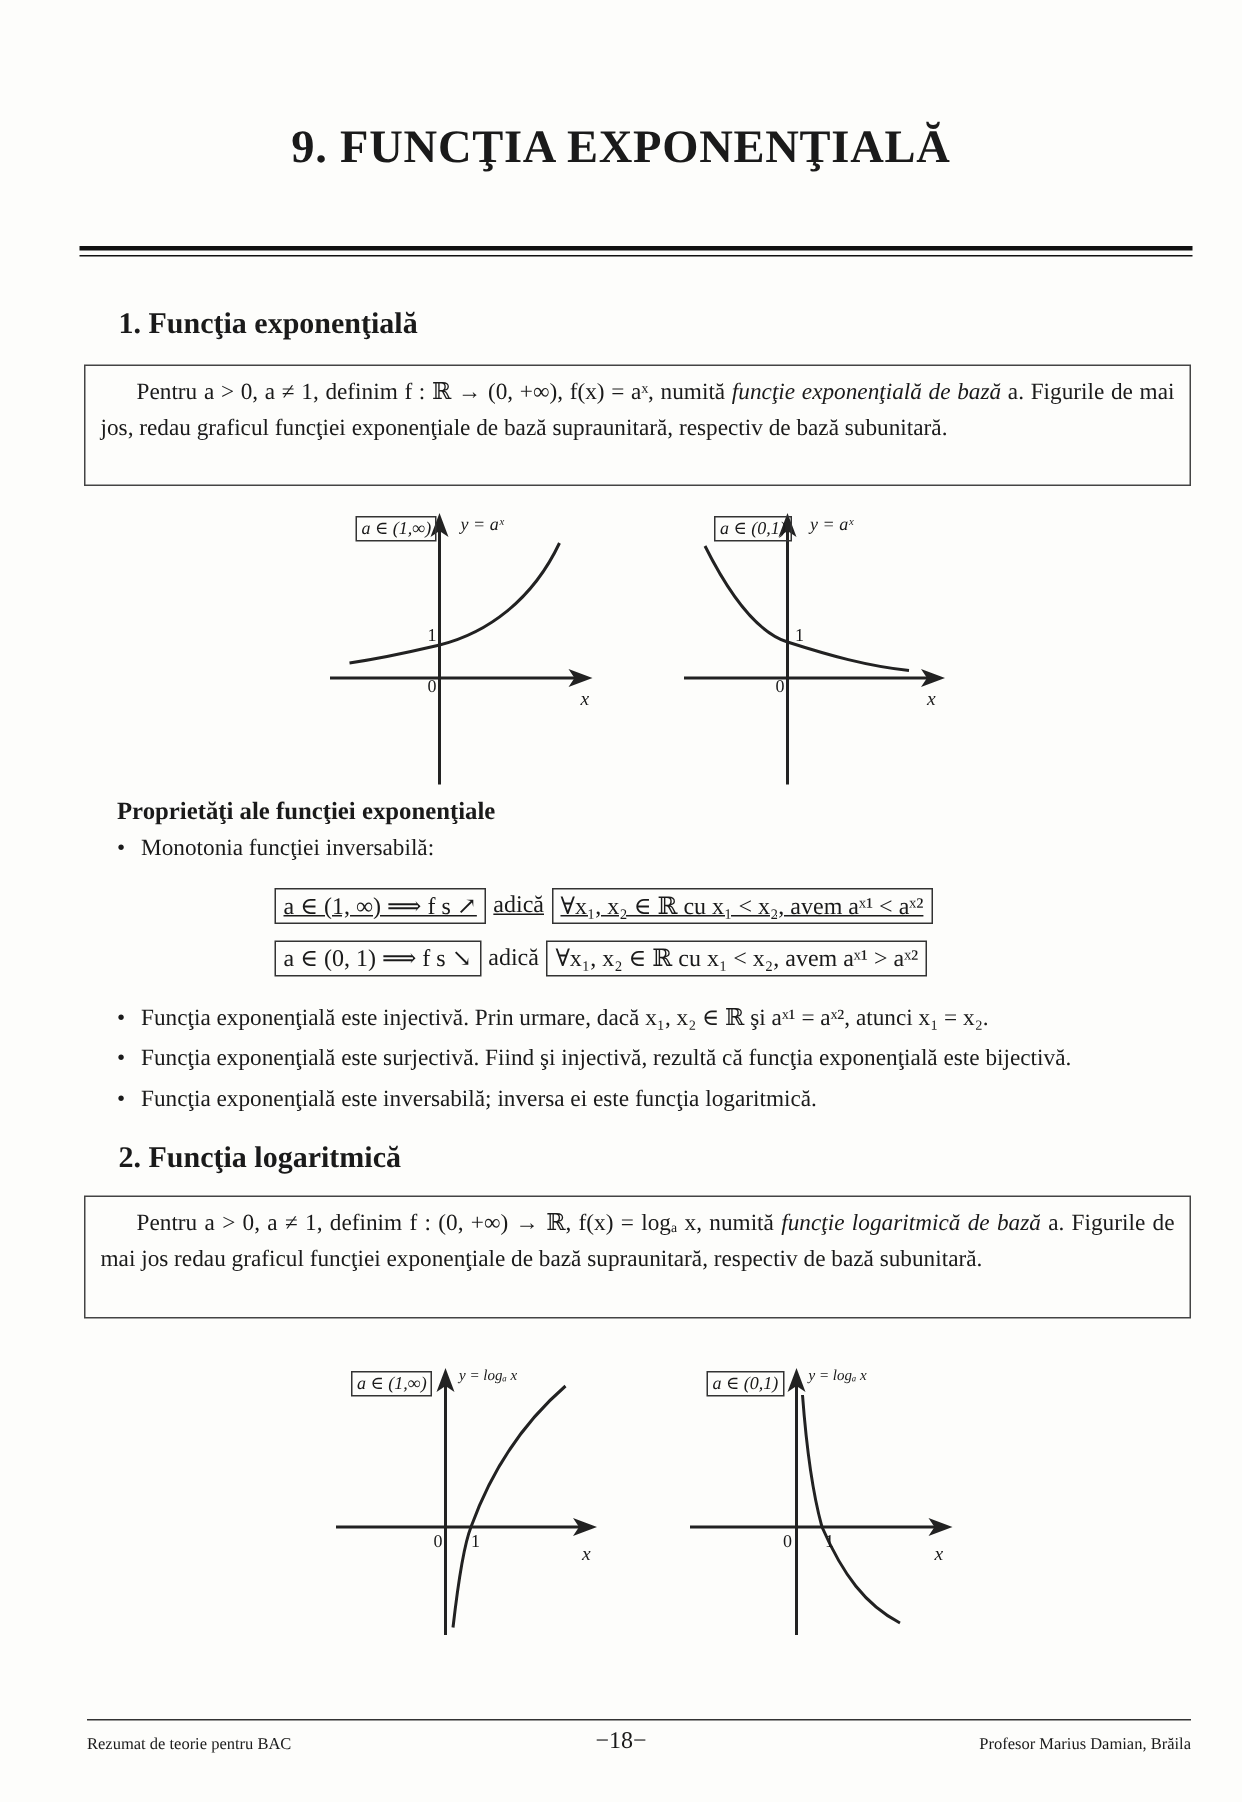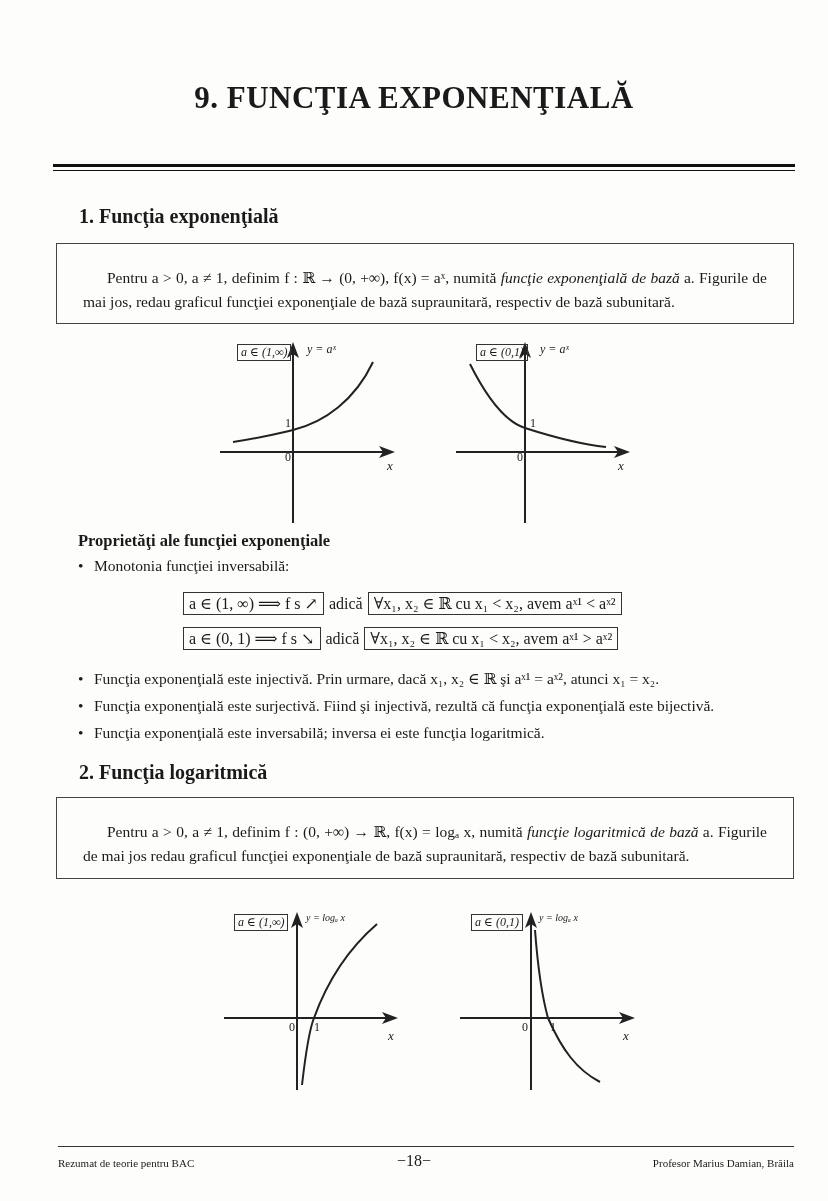--- a/index.html
+++ b/index.html
@@ -13,21 +13,21 @@
     left: 0; width: 828px; text-align: center; top: 80px;
     font-size: 31px; font-weight: bold; line-height: 36px; letter-spacing: 0.5px;
   }
   .rule-thick { left: 53px; width: 742px; top: 164px; height: 0; border-top: 3px solid #111; }
   .rule-thin  { left: 53px; width: 742px; top: 170px; height: 0; border-top: 1.5px solid #111; }
   .section-h { font-size: 20px; font-weight: bold; }
   .box {
     border: 1.3px solid #444; box-sizing: border-box;
     font-size: 15.5px; line-height: 24px; padding: 6px 10px 4px 10px; text-align: justify;
   }
-  .box p { margin: 16px; text-indent: 24px; }
+  .box p { margin: 0; text-indent: 24px; }
   i { font-style: italic; }
   .graph { }
   .subhead { font-size: 16.5px; font-weight: bold; }
   .bullet { font-size: 15.5px; line-height: 22px; }
   .bullet .dot { display: inline-block; width: 16px; }
   .mono-row { font-size: 16px; display: flex; align-items: center; gap: 5px; }
   .fbox { border: 1.2px solid #333; padding: 1px 5px; white-space: nowrap; }
   .footer-line { left: 58px; width: 736px; top: 1146px; border-top: 1.2px solid #333; }
   .footer { font-size: 11px; top: 1157px; }
   .pagenum { font-size: 16px; top: 1152px; left: 0; width: 828px; text-align: center; }
@@ -75,21 +75,21 @@
   <div class="abs" style="left:82px; top:76px; font-size:12px;">1</div>
   <div class="abs" style="left:69px; top:110px; font-size:12px;">0</div>
   <div class="abs" style="left:170px; top:118px; font-size:13px; font-style:italic;">x</div>
 </div>
 
 <div class="abs subhead" style="left:78px; top:531px;">Proprietăţi ale funcţiei exponenţiale</div>
 <div class="abs bullet" style="left:78px; top:555px;">
   <span class="dot">•</span><span>Monotonia funcţiei inversabilă:</span>
 </div>
 
-<div class="abs mono-row" style="left:183px; top:592px;">
+<div class="abs mono-row" style="left:183px; top:592px;text-decoration:underline;">
   <span class="fbox">a ∈ (1, ∞) ⟹ f s ↗</span>
   <span>adică</span>
   <span class="fbox">∀x₁, x₂ ∈ ℝ cu x₁ &lt; x₂, avem aˣ¹ &lt; aˣ²</span>
 </div>
 <div class="abs mono-row" style="left:183px; top:627px;">
   <span class="fbox">a ∈ (0, 1) ⟹ f s ↘</span>
   <span>adică</span>
   <span class="fbox">∀x₁, x₂ ∈ ℝ cu x₁ &lt; x₂, avem aˣ¹ &gt; aˣ²</span>
 </div>
 

